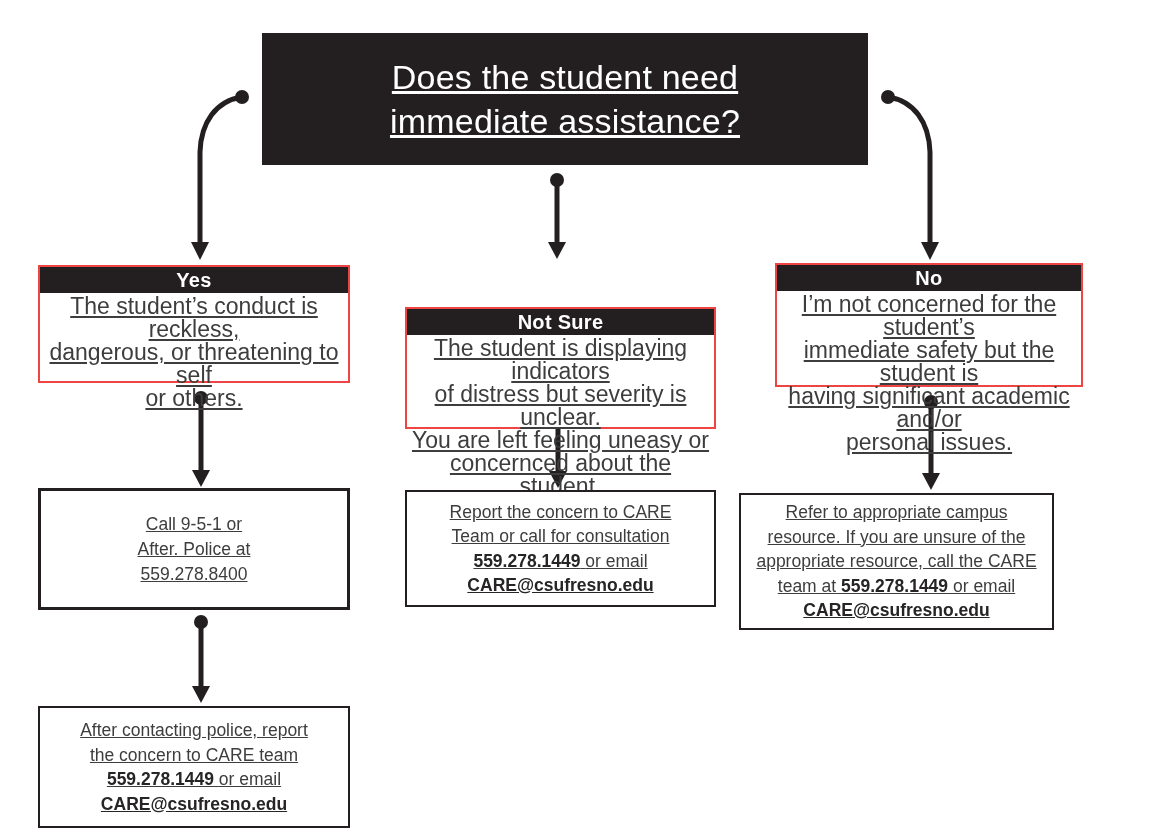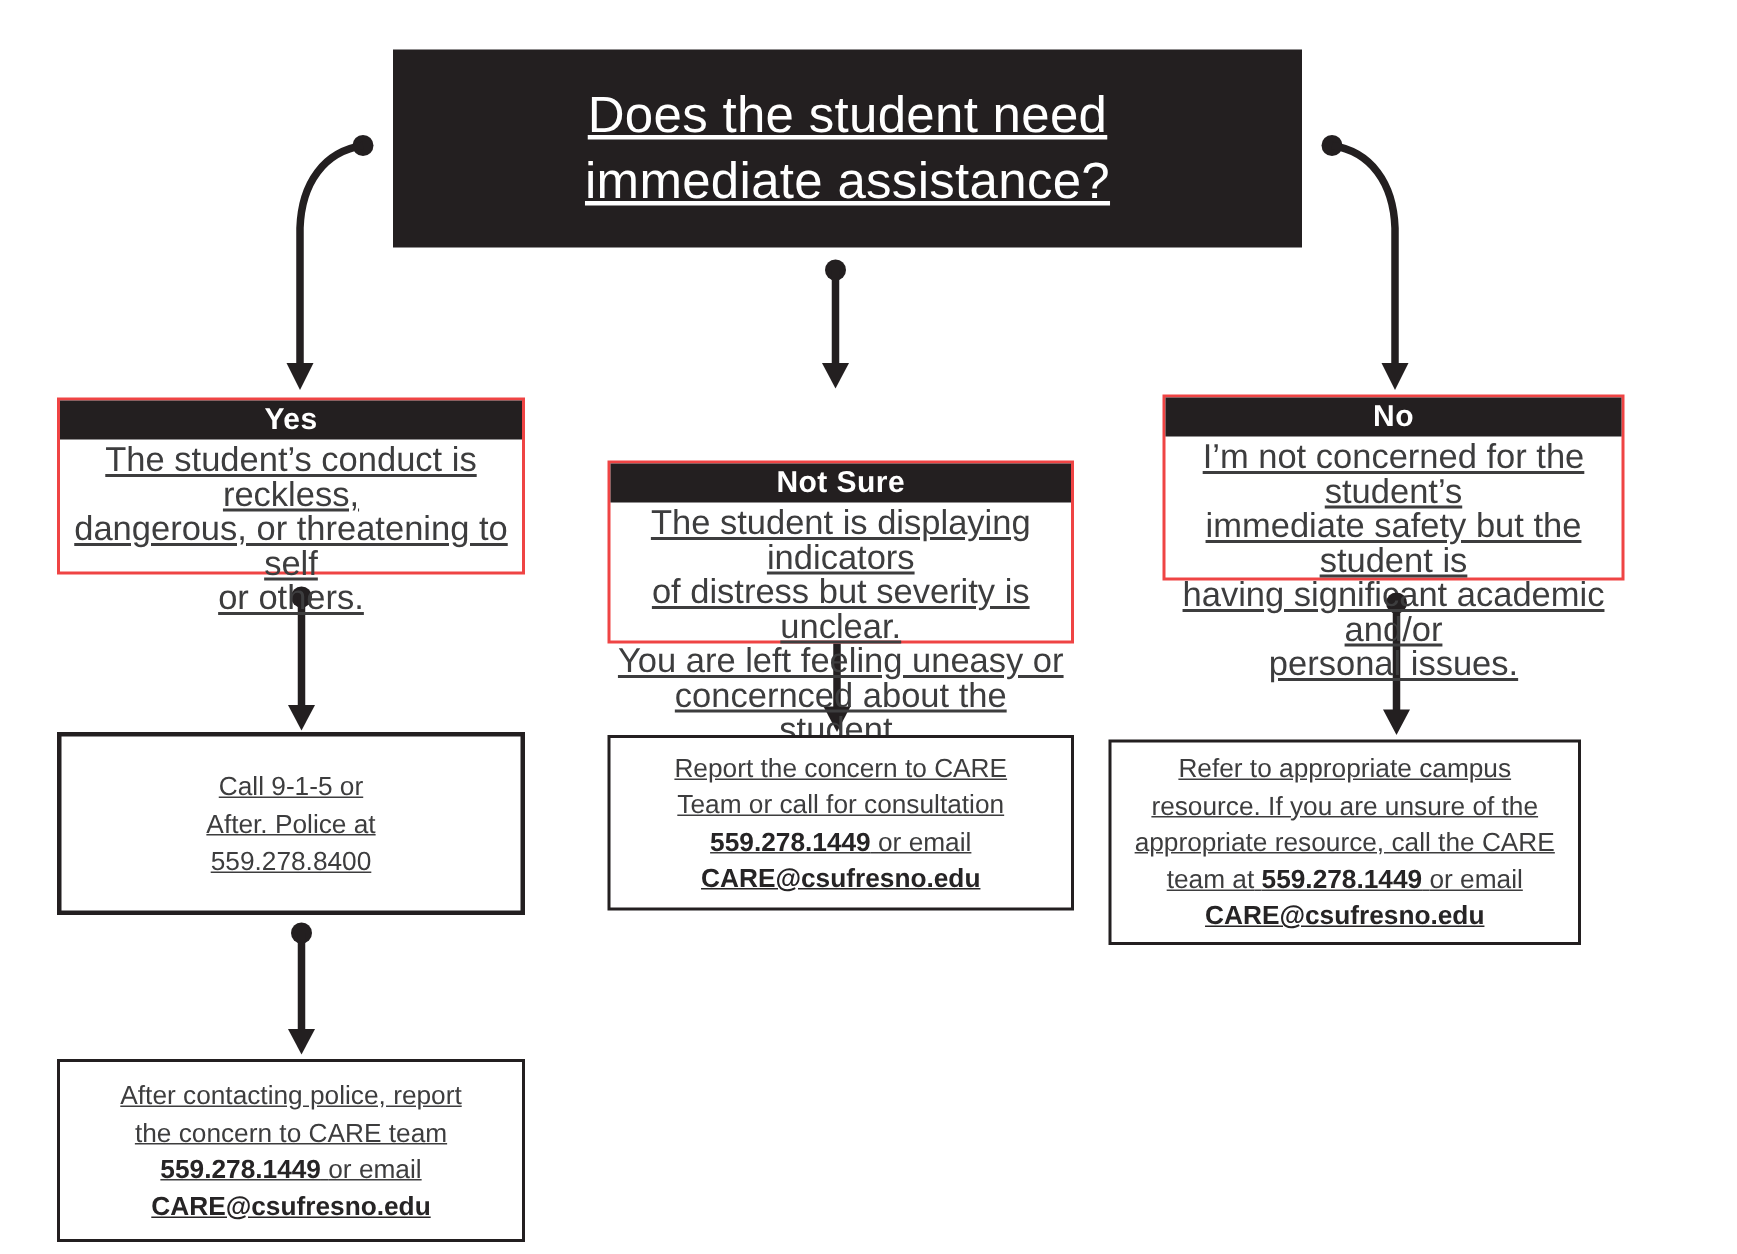--- a/index.html
+++ b/index.html
@@ -179,21 +179,21 @@
     <div class="branch-header">No</div>
     <div class="branch-body">
       <span class="line">I’m not concerned for the student’s</span>
       <span class="line">immediate safety but the student is</span>
       <span class="line">having significant academic and/or</span>
       <span class="line">personal issues.</span>
     </div>
   </div>
 
   <div class="action-box action-yes">
-    <span class="line">Call 9-1-5 or</span>
+    <span class="line">Call 9-5-1 or</span>
     <span class="line">After. Police at</span>
     <span class="line">559.278.8400</span>
   </div>
 
   <div class="action-box action-not-sure">
     <span class="line">Report the concern to CARE</span>
     <span class="line">Team or call for consultation</span>
     <span class="line"><b class="bold">559.278.1449</b> <span>or email</span></span>
     <span class="line bold">CARE@csufresno.edu</span>
   </div>

